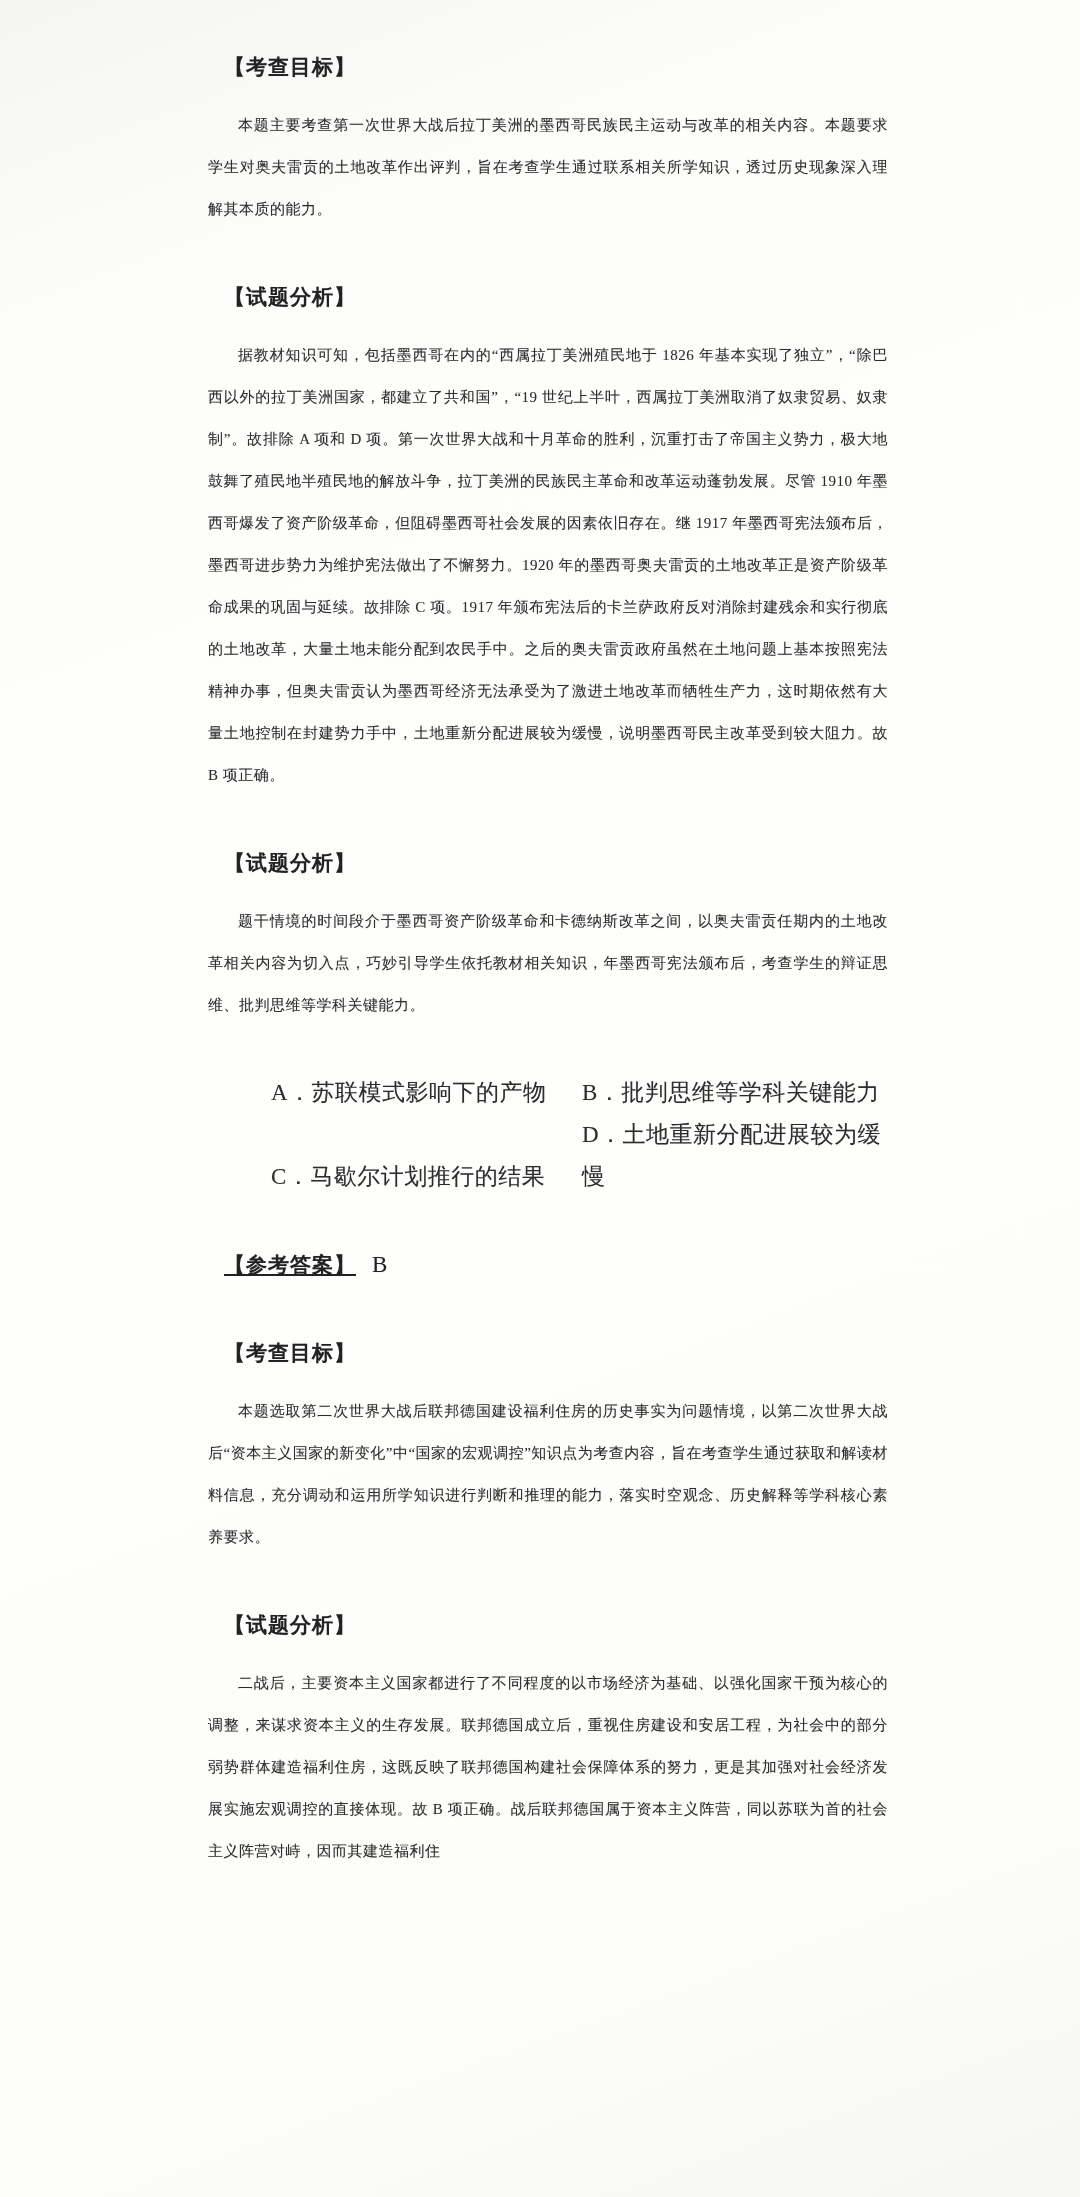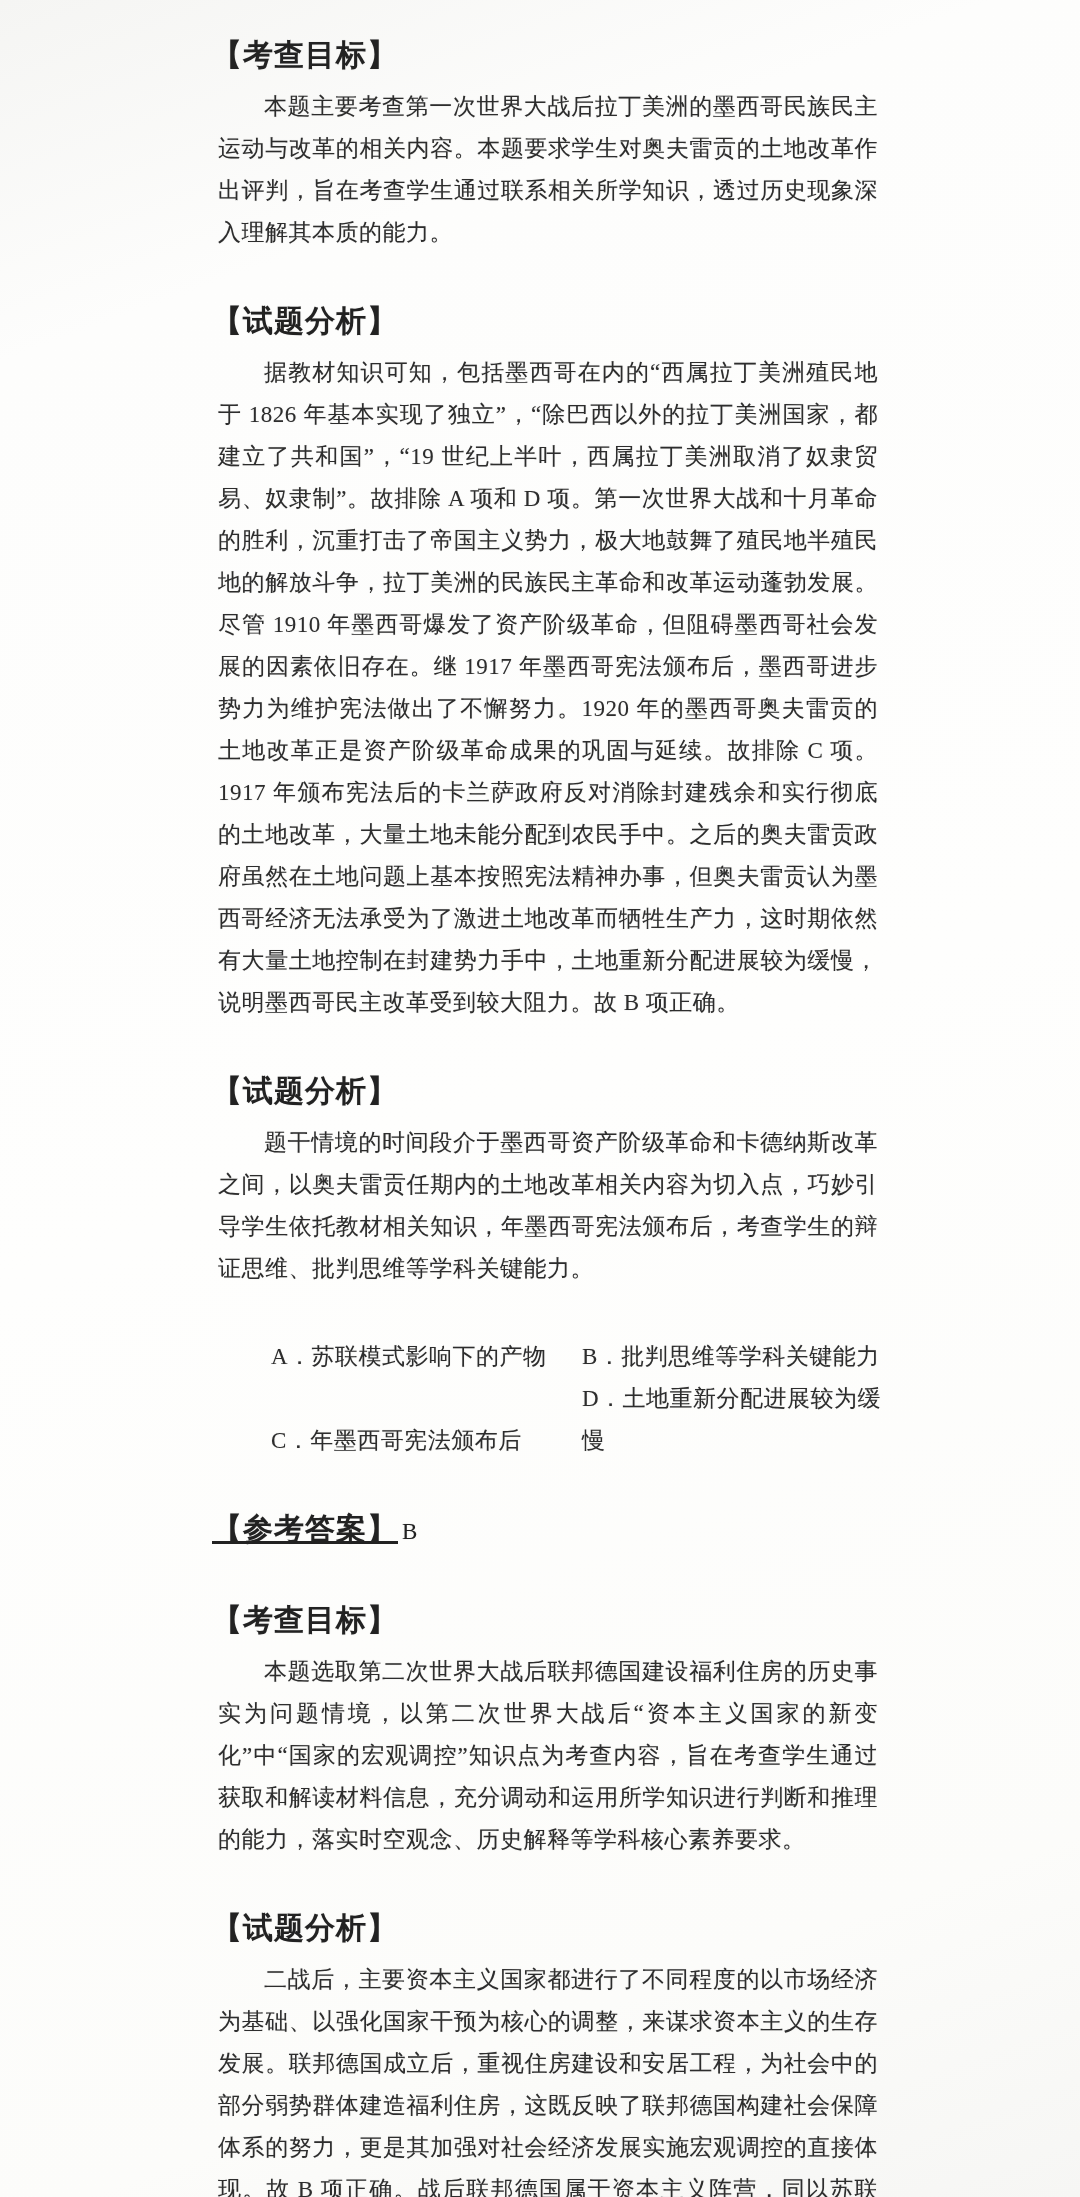--- a/index.html
+++ b/index.html
@@ -18,31 +18,31 @@
     height: 2197px;
     overflow: hidden;
     padding: 30px 192px 0 208px;
     font-family: "Liberation Serif", "DejaVu Serif", serif;
     color: #2d2d2d;
     text-shadow: 0 0 1px rgba(70,70,70,0.28);
   }
   .sec { margin-top: 46px; }
   .sec:first-child { margin-top: 0; }
   .heading {
-    margin: 4px;
-    font-size: 30px;
+    margin: 16px;
+    font-size: 21px;
     font-weight: 700;
     line-height: 42px;
     letter-spacing: 1px;
     color: #222;
   }
   .heading.inline { display: inline; text-decoration: underline; }
   .body {
-    margin: 10px;
-    font-size: 23px;
+    margin: 0;
+    font-size: 15px;
     line-height: 42px;
     text-align: justify;
     text-indent: 2em;
     letter-spacing: 0.5px;
   }
   .options { padding-left: 63px; margin-top: 2px; }
   .opt-row {
     display: flex;
     font-size: 23px;
     line-height: 42px;
@@ -77,21 +77,21 @@
     <p class="body">题干情境的时间段介于墨西哥资产阶级革命和卡德纳斯改革之间，以奥夫雷贡任期内的土地改革相关内容为切入点，巧妙引导学生依托教材相关知识，年墨西哥宪法颁布后，考查学生的辩证思维、批判思维等学科关键能力。</p>
   </section>
 
   <section class="sec">
     <div class="options">
       <div class="opt-row">
         <span class="opt-left">A．苏联模式影响下的产物</span>
         <span class="opt-right">B．批判思维等学科关键能力</span>
       </div>
       <div class="opt-row">
-        <span class="opt-left">C．年墨西哥宪法颁布后</span>
+        <span class="opt-left">C．马歇尔计划推行的结果</span>
         <span class="opt-right">D．土地重新分配进展较为缓慢</span>
       </div>
     </div>
   </section>
 
   <section class="sec">
     <h2 class="heading inline">【参考答案】</h2><span class="answer">B</span>
   </section>
 
   <section class="sec">

